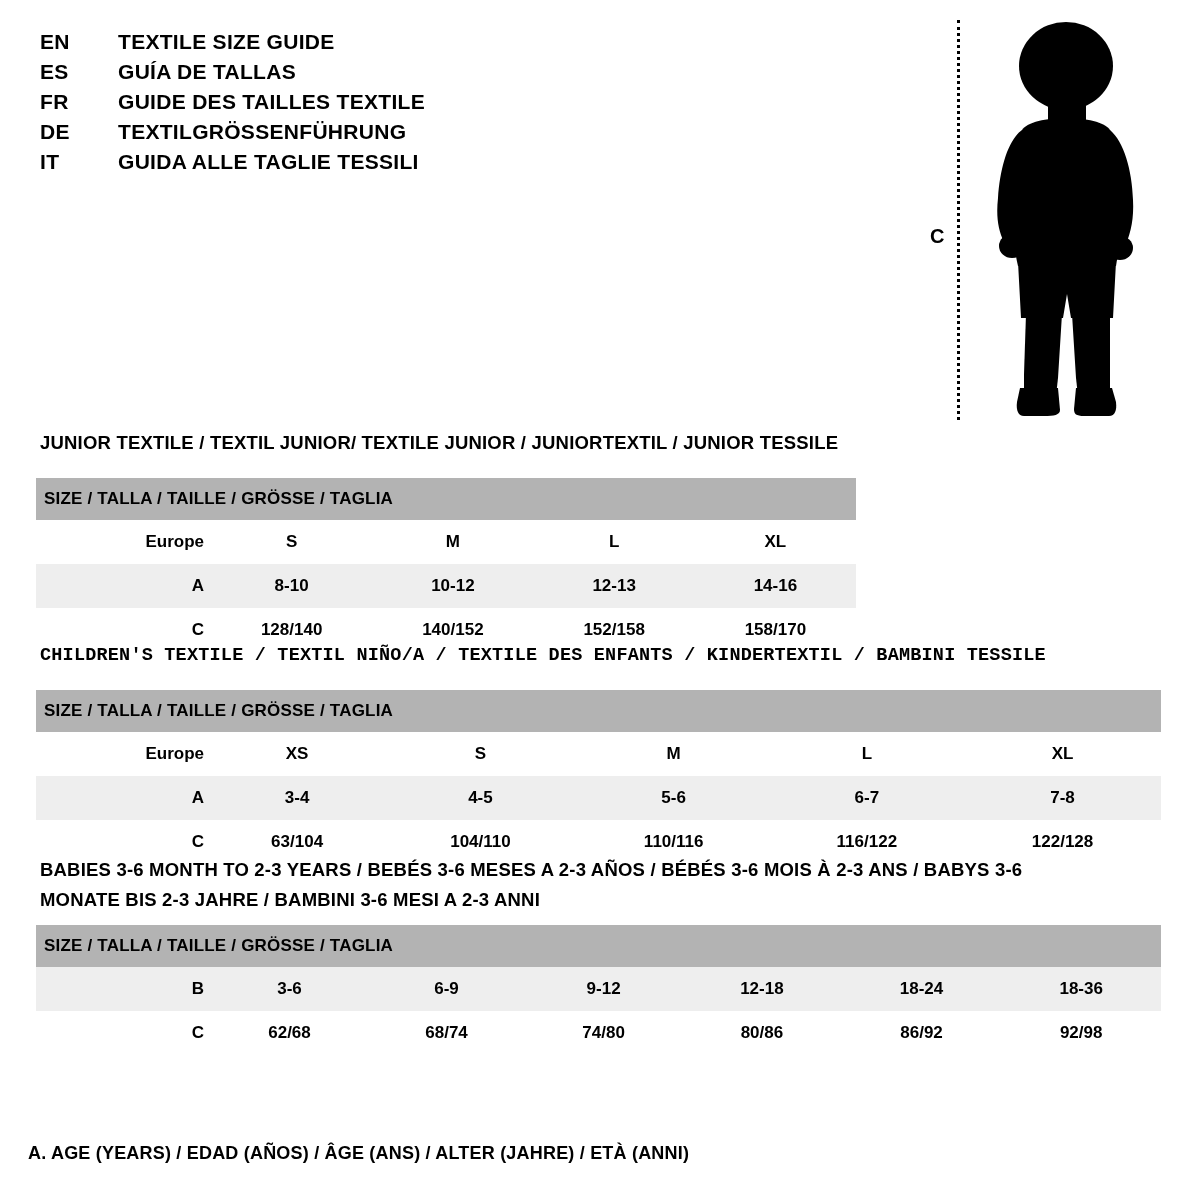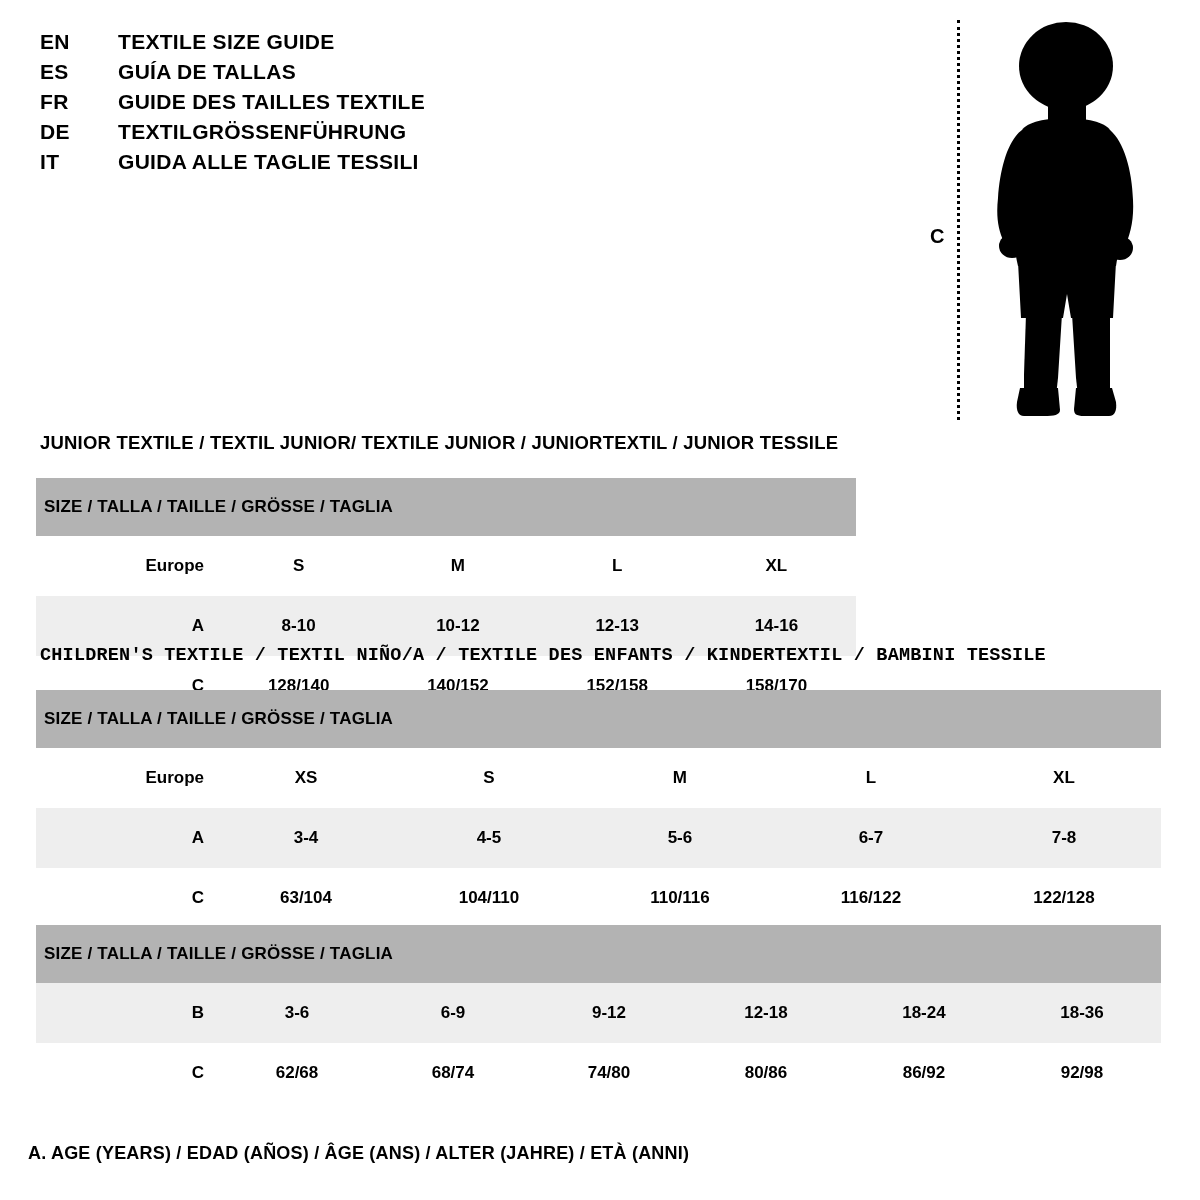--- a/index.html
+++ b/index.html
@@ -90,21 +90,21 @@
   }
 
   
   .size-table {
     position: absolute;
     left: 36px;
     border-collapse: collapse;
     font-size: 17px;
   }
   .size-table td, .size-table th {
-    padding: 15px;
+    padding: 7px;
     height: 30px;
     font-weight: 700;
     text-align: center;
     vertical-align: middle;
   }
   .size-table .band {
     background: #b3b3b3;
     text-align: left;
     padding-left: 8px;
     font-size: 17px;
@@ -269,20 +269,21 @@
         <td class="rowlabel">C</td>
         <td>63/104</td>
         <td>104/110</td>
         <td>110/116</td>
         <td>116/122</td>
         <td>122/128</td>
       </tr>
     </tbody>
   </table>
 
+  <div class="section-title two-line" style="top:855px;">BABIES 3-6 MONTH TO 2-3 YEARS / BEBÉS 3-6 MESES A 2-3 AÑOS / BÉBÉS 3-6 MOIS À 2-3 ANS / BABYS 3-6 MONATE BIS 2-3 JAHRE / BAMBINI 3-6 MESI A 2-3 ANNI</div>
   <table class="size-table" style="top:925px; width:1125px;">
     <tbody>
       <tr>
         <td class="band" colspan="7">SIZE / TALLA / TAILLE / GRÖSSE / TAGLIA</td>
       </tr>
       <tr class="row-shade">
         <td class="rowlabel">B</td>
         <td>3-6</td>
         <td>6-9</td>
         <td>9-12</td>

